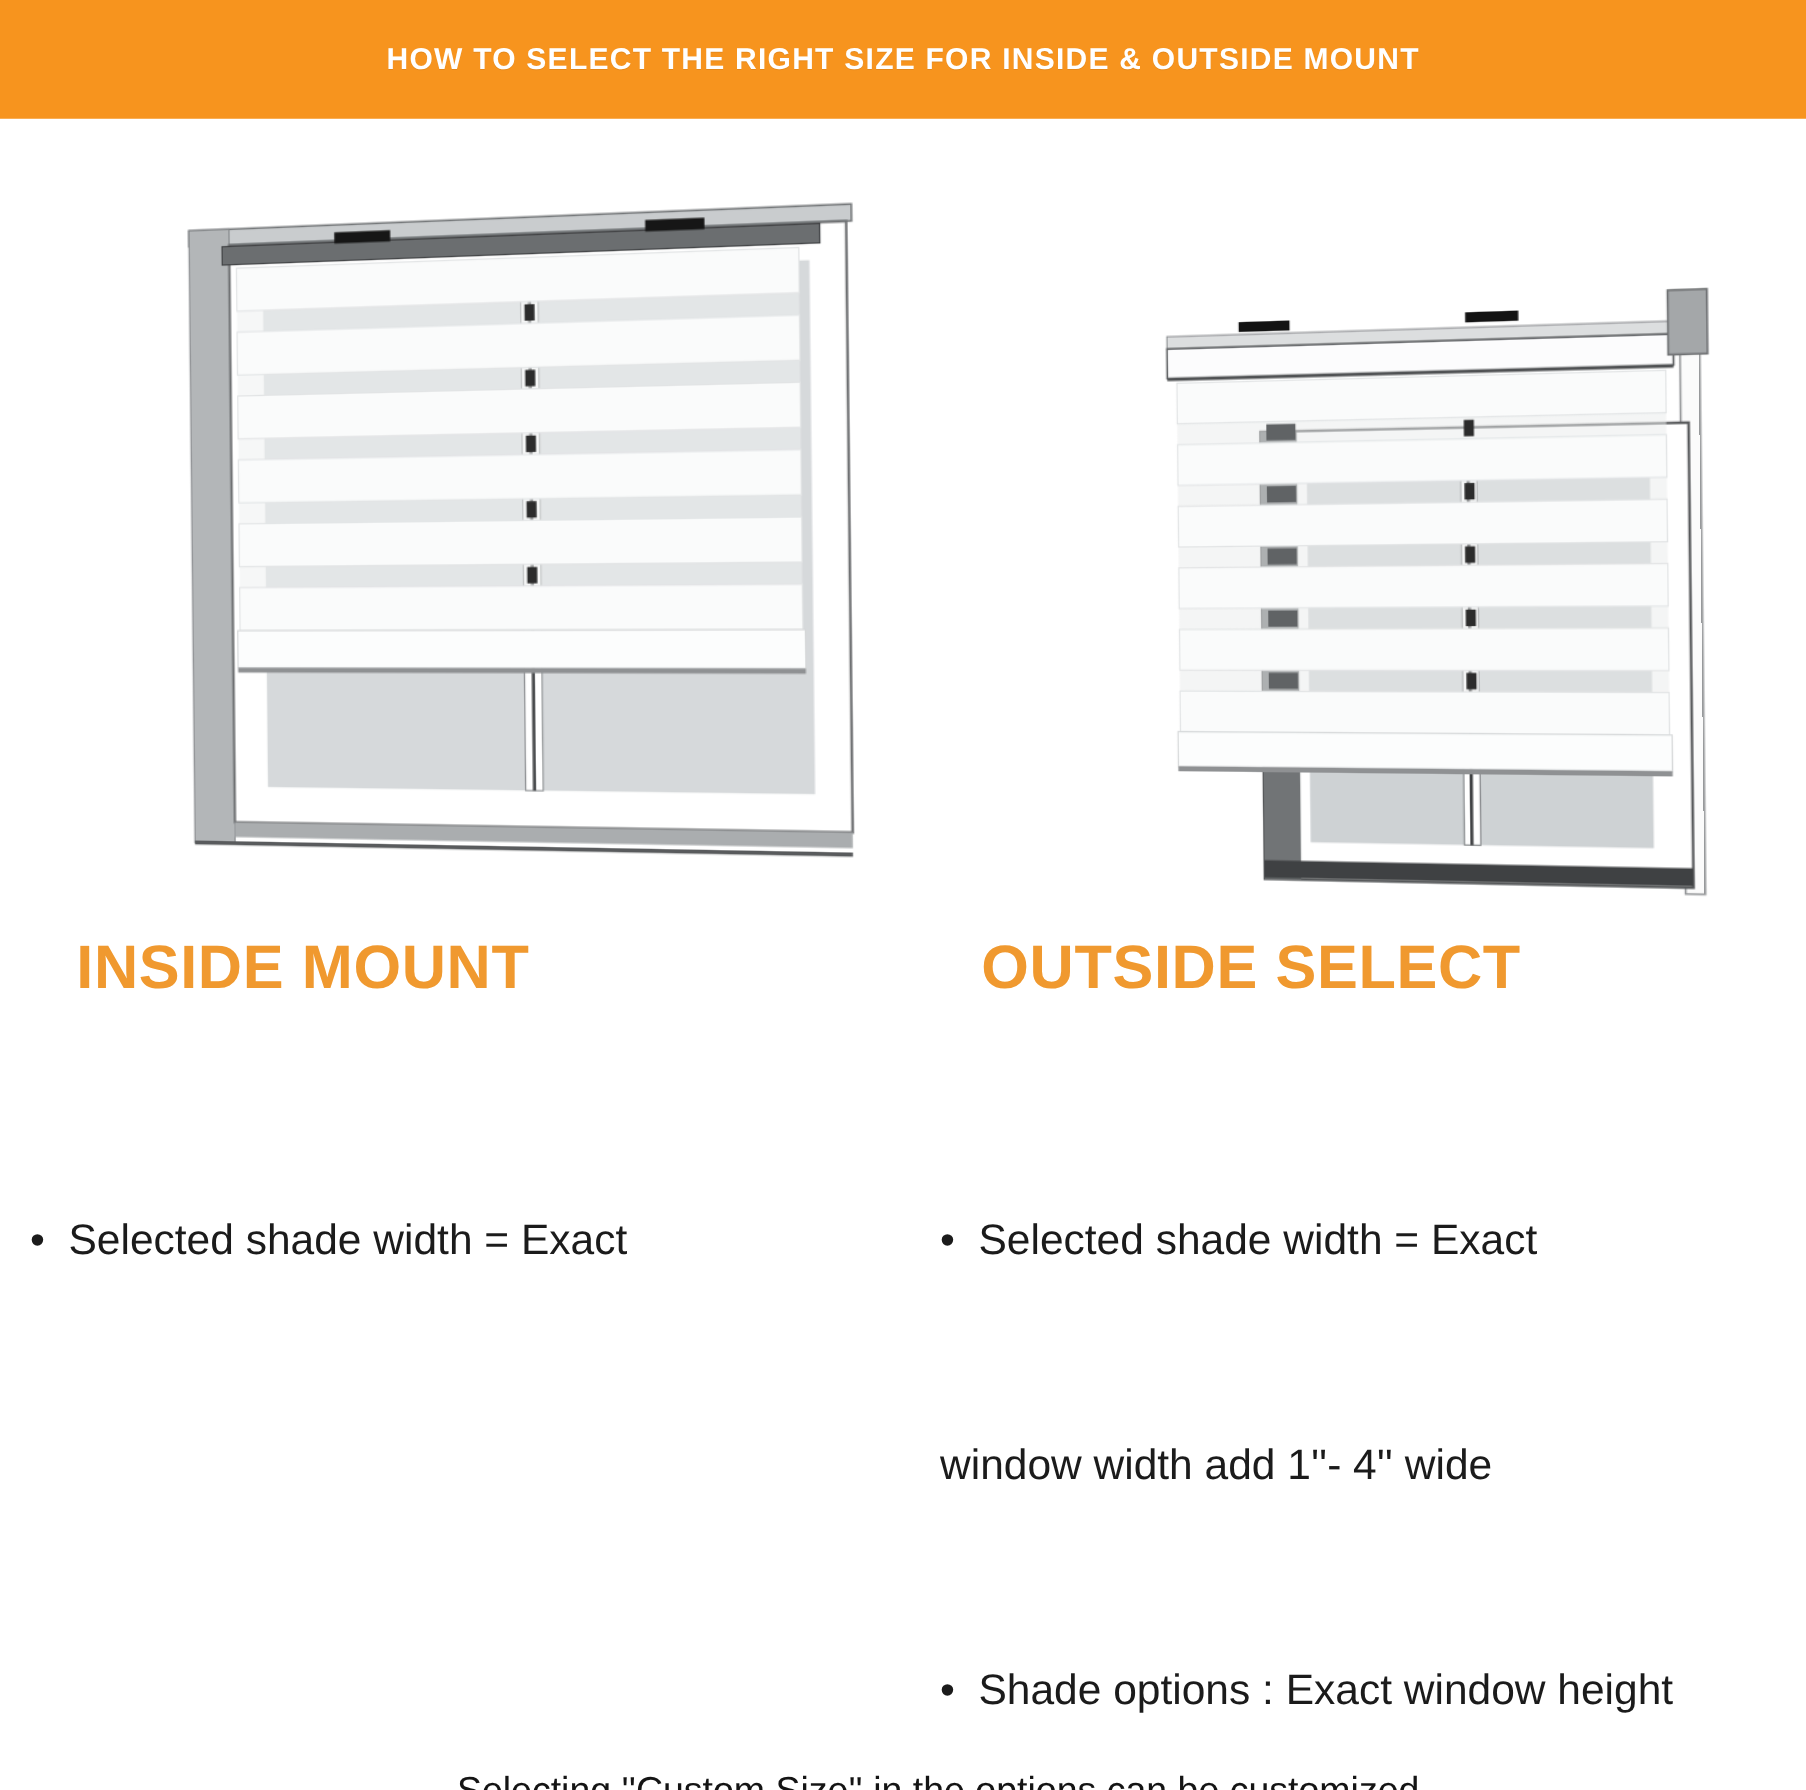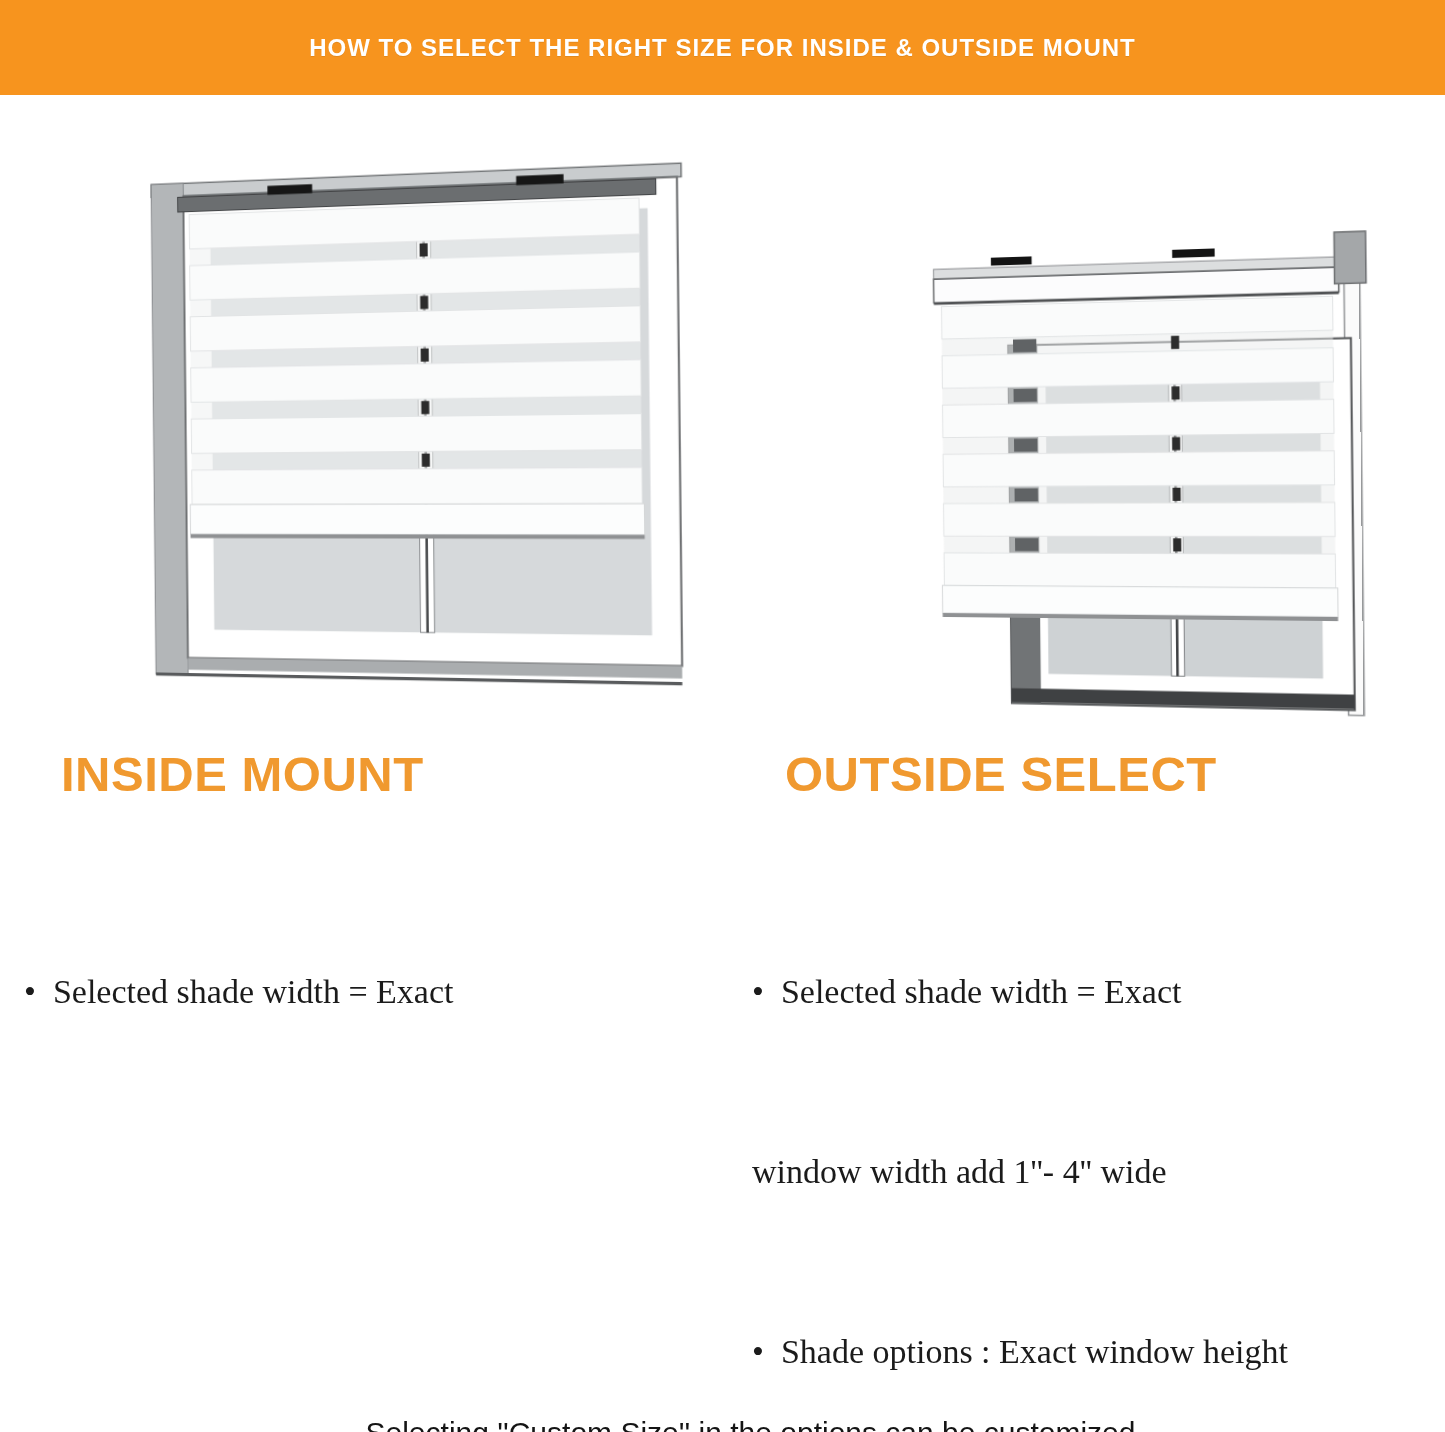--- a/index.html
+++ b/index.html
@@ -37,21 +37,21 @@
   .heading-outside { left:785px; }
 
   
   .col {
     position:absolute; top:842px;
     font-size:34px; line-height:60px; color:#1b1b1b;
     white-space:pre-wrap;
   }
   .col-left  { left:24px;  width:700px; }
   .col-right { left:752px; width:690px; }
-  .col .line { height:60px;font-family:Liberation Serif, serif; }
+  .col .line { height:60px; }
 
   
   .footer-note {
     position:absolute; left:0; top:1386px; width:1445px;
     text-align:center; font-size:30px; color:#141414;
     transform:translateX(28px);
   }
 </style>
 </head>
 <body>

